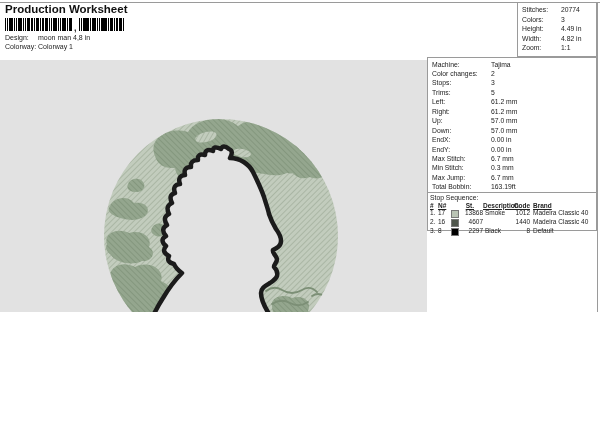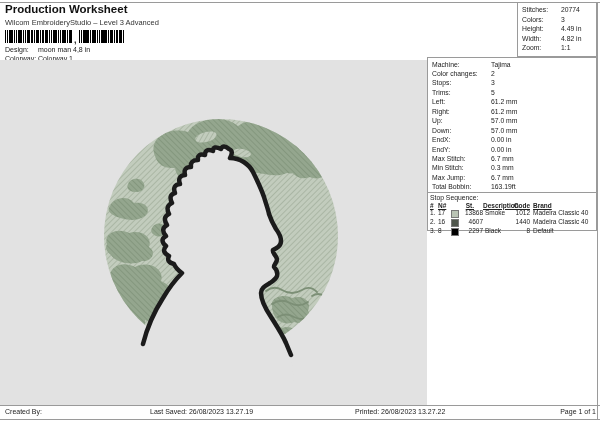--- a/index.html
+++ b/index.html
@@ -1,16 +1,16 @@
 <!DOCTYPE html>
 <html style="--canvas-bg: #e2e2e2; --moon-light: #c2ccbd; --moon-light-hatch: #9dab97; --moon-dark: #94a68e; --moon-dark-hatch: #7c8f76; --silhouette-fill: #e2e2e2; --outline: #1b1b1b;"><head>
 <meta charset="utf-8">
 <style>
   html,body{margin:0;padding:0;background:#fff;}
-  .page{position:relative;width:600px;height:424px;background:#ffffff;
+  .page{position:relative;width:600px;height:312px;background:#ffffff;
         font-family:"Liberation Sans", sans-serif;color:#222;overflow:hidden;}
   .hline{position:absolute;height:1px;background:#9a9a9a;}
   .vline{position:absolute;width:1px;background:#9a9a9a;}
 
   
   .header{position:absolute;left:5px;top:3px;}
   .title{font-size:11.5px;font-weight:bold;color:#111;}
   .subtitle{font-size:7.5px;margin-top:3px;color:#333;}
   .barcode-row{display:flex;align-items:flex-end;margin-top:3px;height:13px;}
   .bars{height:13px;background-color:#fff;background:
@@ -61,21 +61,20 @@
 </head>
 <body>
 
 <div class="page">
 
   <div class="hline" style="left:0;top:2px;width:600px;"></div>
   <div class="vline" style="left:597px;top:2px;height:417px;"></div>
 
   <div class="header">
     <div class="title">Production Worksheet</div>
-    <div class="subtitle">Wilcom EmbroideryStudio – Level 3 Advanced</div>
     <div class="barcode-row">
       <div class="bars g1"></div>
       <div class="bc-sep">,</div>
       <div class="bars g2"></div>
     </div>
     <div class="meta-row">
       <span class="k">Design:</span>
       <span class="v">moon man 4,8 in</span>
     </div>
     <div class="meta-row">

